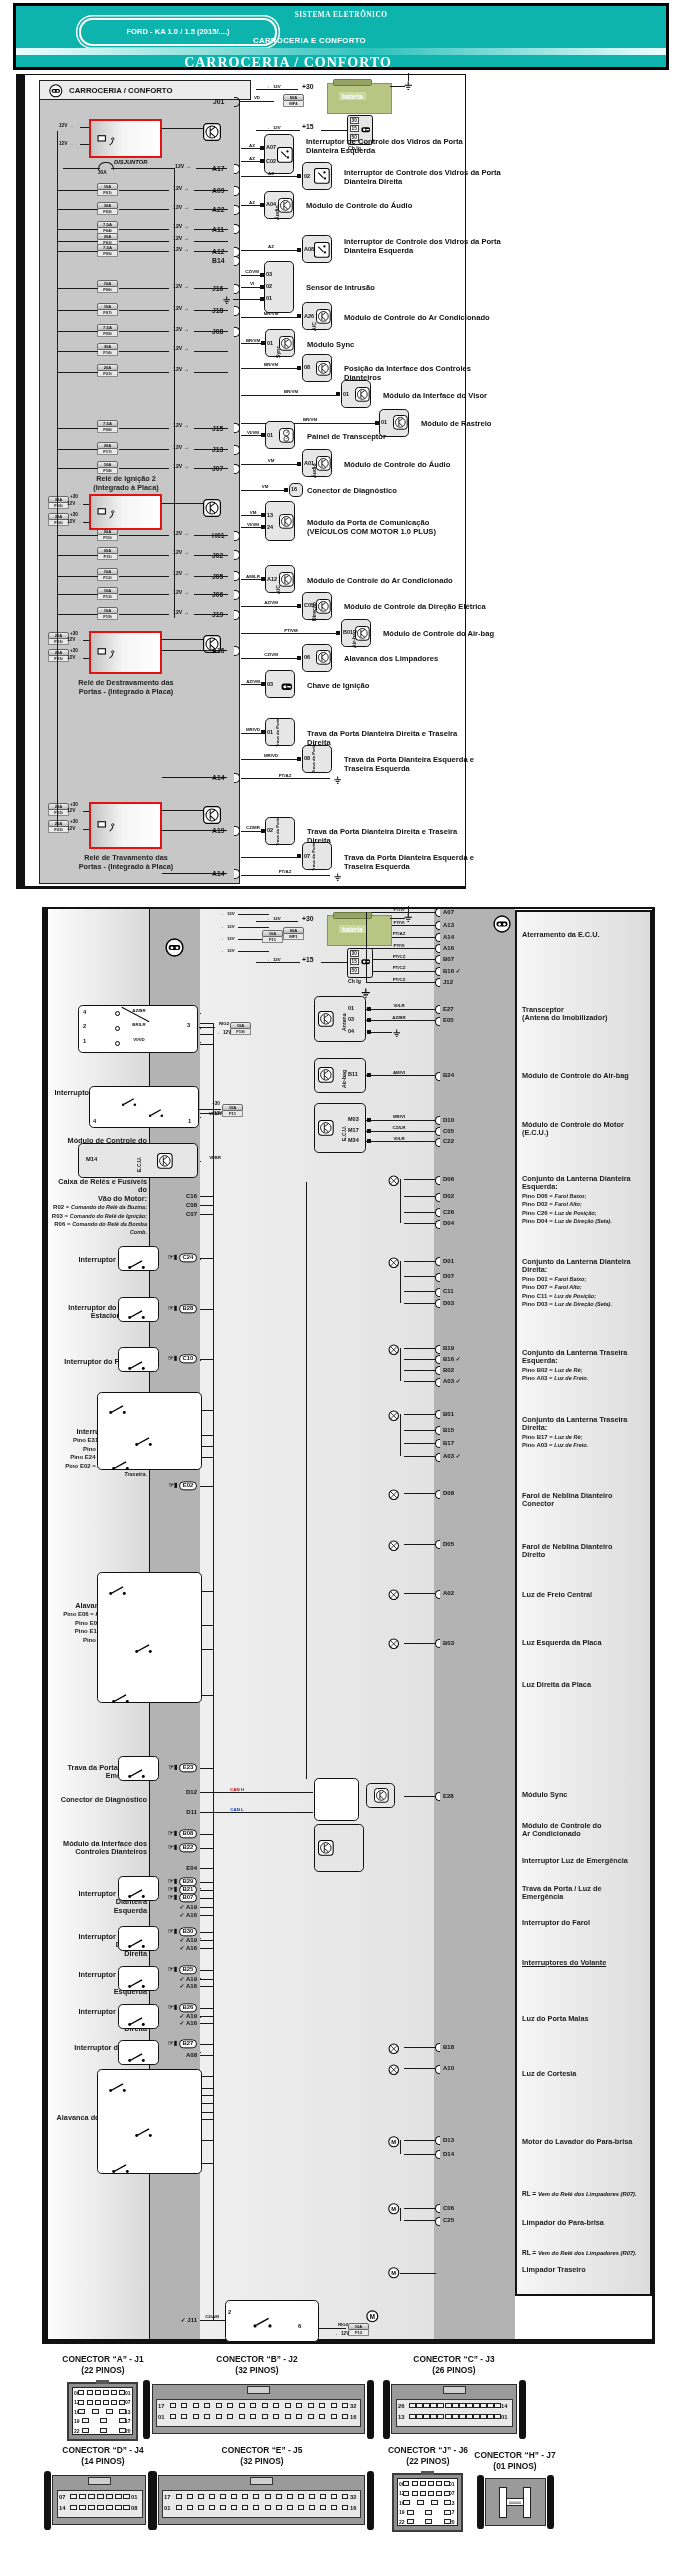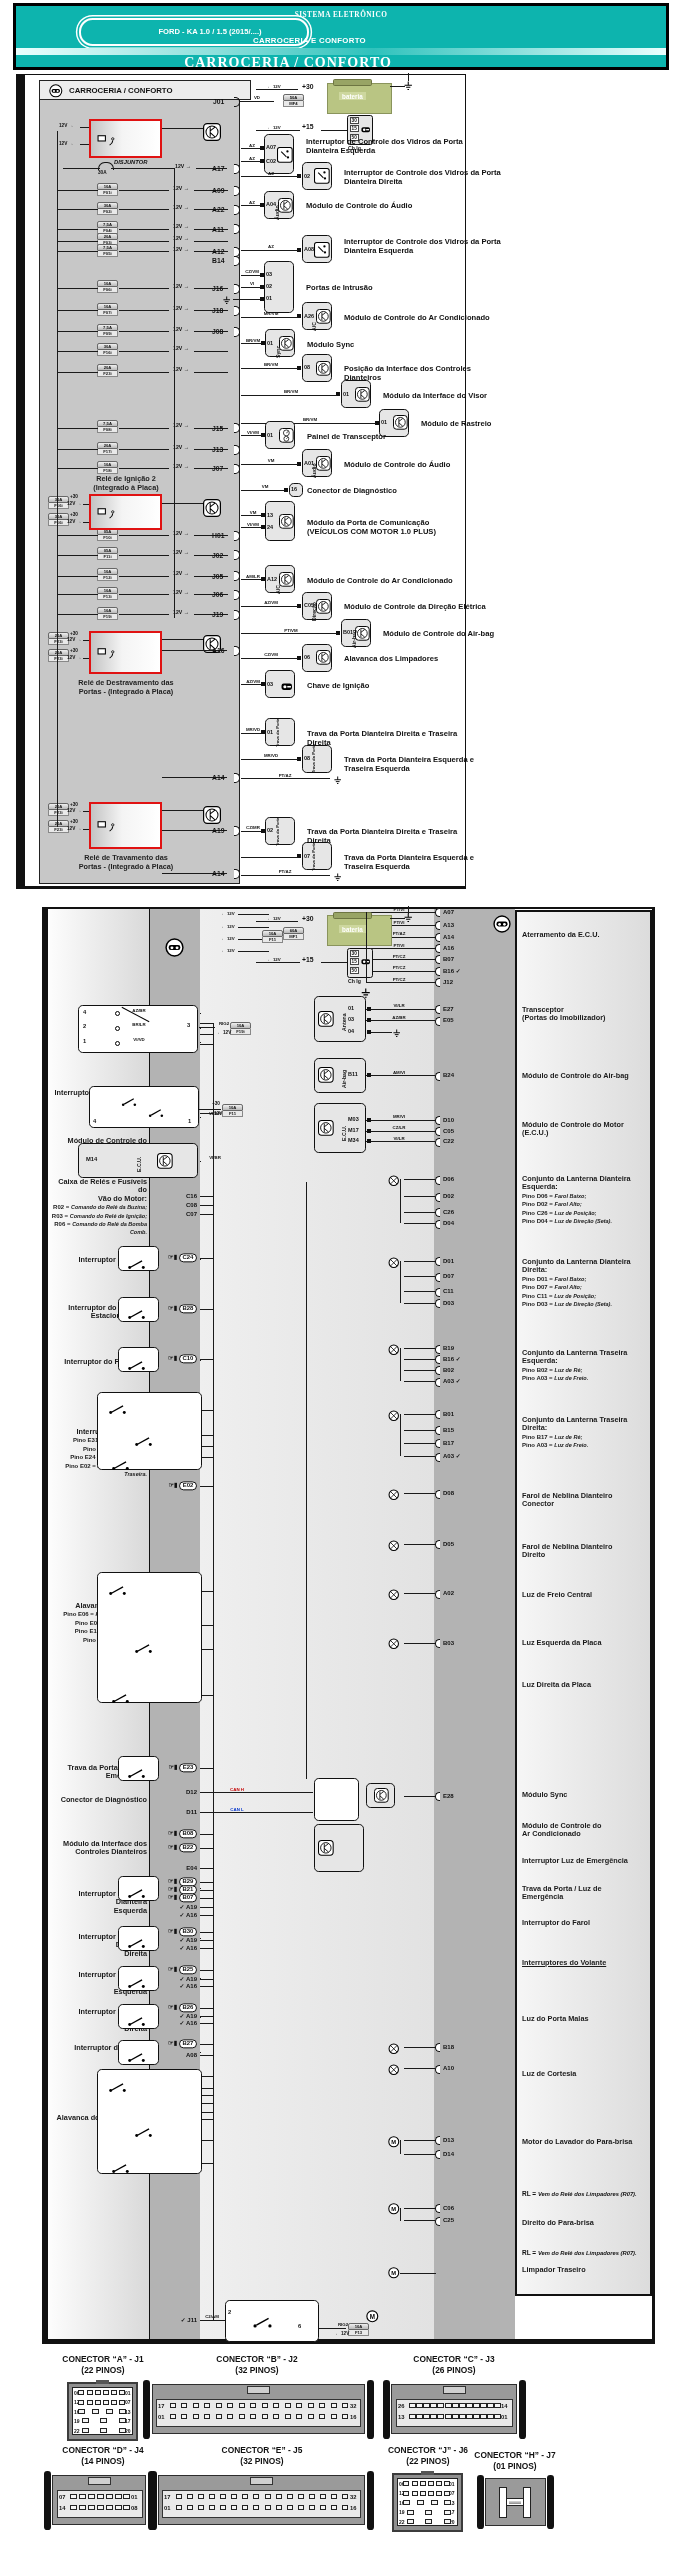--- a/index.html
+++ b/index.html
@@ -35,21 +35,21 @@
   .rl-line b{font-size:6.5px;}
   .rl-line i{font-weight:bold;}
 </style>
 </head>
 <body>
 
 <div id="root">
 
   <div class="abs" style="left:13px;top:3.1px;width:656px;height:67px;background:#0db4ae;border:3.1px solid #000;box-sizing:border-box;">
     <div class="abs" style="left:0;right:0;top:4.2px;text-align:center;color:#fff;font-family:'Liberation Serif',serif;font-weight:bold;font-size:7.3px;letter-spacing:0.5px;">SISTEMA ELETRÔNICO</div>
-    <div class="abs" style="left:63px;top:11.5px;width:194px;height:24px;border:2.1px solid #fff;border-radius:13.6px;box-shadow:0 0 0 1.6px #0db4ae, 0 0 0 3.1px #fff;display:flex;align-items:center;justify-content:center;padding-left:32px;">
+    <div class="abs" style="left:63px;top:11.5px;width:194px;height:24px;border:2.1px solid #fff;border-radius:13.6px;box-shadow:0 0 0 1.6px #0db4ae, 0 0 0 3.1px #fff;display:flex;align-items:center;justify-content:center;">
       <span style="color:#fff;font-weight:bold;font-size:7.6px;">FORD - KA 1.0 / 1.5 (2015/....)</span>
     </div>
     <div class="abs" style="left:0;right:63px;top:30px;text-align:center;color:#fff;font-weight:bold;font-size:7.8px;letter-spacing:0.3px;">CARROCERIA E CONFORTO</div>
     <div class="abs" style="left:0;top:42px;width:100%;height:6.8px;background:linear-gradient(90deg,#eafffe,#8fe0dc 30%,#2fc2bc 55%,#eafffe);"></div>
     <div class="abs" style="left:0;width:544px;top:49px;text-align:center;color:#fff;font-family:'Liberation Serif',serif;font-weight:bold;font-size:14px;letter-spacing:1px;">CARROCERIA / CONFORTO</div>
   </div>
 
 <div style="position: absolute; left: 15.7px; top: 74px; width: 450px; height: 815px; background: rgb(255, 255, 255); border-width: 1.6px 1.6px 3.1px 9.4px; border-style: solid; border-color: rgb(17, 17, 17); box-sizing: border-box;"></div>
     <div style="position: absolute; left: 39px; top: 99px; width: 201px; height: 785px; background: rgb(199, 199, 199); border: 1px solid rgb(34, 34, 34); box-sizing: border-box;"></div>
     <div style="position: absolute; left: 39px; top: 80px; width: 212px; height: 20px; background: rgb(236, 236, 236); border: 1px solid rgb(34, 34, 34); box-sizing: border-box;">
@@ -492,21 +492,21 @@
     <div class="wire" style="position: absolute; left: 241px; top: 287px; width: 19px; height: 1px;"></div>
     <div class="wl" style="position: absolute; left: 252px; top: 286px;">VI</div>
     <div style="position: absolute; left: 260px; top: 297px; width: 4.2px; height: 4.2px; background: rgb(17, 17, 17);"></div>
     <div style="position: absolute; left: 266px; top: 295px; font-weight: bold; font-size: 5.5px;">01</div>
     <div class="wire" style="position: absolute; left: 233px; top: 299px; width: 27px; height: 1px;"></div>
     <div class="icon" style="position: absolute; left: 222px; top: 296px; width: 9.4px; height: 9.4px;">
       <svg viewBox="0 0 20 18">
         <path d="M10 0v7M3 7h14M6 11h8M8.5 15h3" stroke="#000" stroke-width="2" fill="none"></path>
       </svg>
     </div>
-    <div class="top-label" style="position: absolute; left: 306px; top: 283px;">Portas de Intrusão</div>
+    <div class="top-label" style="position: absolute; left: 306px; top: 283px;">Sensor de Intrusão</div>
     <div class="comp" style="position: absolute; left: 302px; top: 302px; width: 30px; height: 28px;"></div>
     <div class="icon" style="position: absolute; left: 316px; top: 309px; width: 14.7px; height: 14.7px;">
       <svg viewBox="0 0 30 30">
         <rect x="1" y="1" width="28" height="28" rx="6" fill="#fff" stroke="#000" stroke-width="2"></rect>
         <circle cx="15" cy="15" r="10" fill="none" stroke="#000" stroke-width="1.7"></circle>
         <path d="M12 7v16M12 13l8-6M12 16l8 7" fill="none" stroke="#000" stroke-width="1.7"></path>
       </svg>
     </div>
     <div class="tagv" style="position: absolute; left: 311px; top: 331px; font-size: 5.2px;">A/C</div>
     <div style="position: absolute; left: 297px; top: 314px; width: 4.2px; height: 4.2px; background: rgb(17, 17, 17);"></div>
@@ -954,21 +954,21 @@
     <div style="position: absolute; left: 435px; top: 967px; width: 4.2px; height: 7.3px; border-top: 1px solid rgb(17, 17, 17); border-right: none; border-bottom: 1px solid rgb(17, 17, 17); border-left: 1px solid rgb(17, 17, 17); border-image: initial; border-radius: 4.7px 0px 0px 4.7px; background: rgb(255, 255, 255);"></div>
     <div class="pinR" style="position: absolute; left: 443px; top: 971px;"><span style="position: relative;">B16</span><span class="chk" style="position: relative;"> ✓</span></div>
     <div class="wire" style="position: absolute; left: 366px; top: 971px; width: 69px; height: 1px;"></div>
     <div class="wl" style="position: absolute; left: 399px; top: 970px;">PT/CZ</div>
     <div style="position: absolute; left: 435px; top: 978px; width: 4.2px; height: 7.3px; border-top: 1px solid rgb(17, 17, 17); border-right: none; border-bottom: 1px solid rgb(17, 17, 17); border-left: 1px solid rgb(17, 17, 17); border-image: initial; border-radius: 4.7px 0px 0px 4.7px; background: rgb(255, 255, 255);"></div>
     <div class="pinR" style="position: absolute; left: 443px; top: 982px;"><span style="position: relative;">J12</span></div>
     <div class="wire" style="position: absolute; left: 366px; top: 982px; width: 69px; height: 1px;"></div>
     <div class="wl" style="position: absolute; left: 399px; top: 982px;">PT/CZ</div>
     <div class="grp" style="position: absolute; left: 522px; top: 1006px; width: 126px;">
       <span class="ttl" style="position: relative;">Transceptor</span>
-      <span class="ttl" style="position: relative;">(Portas do Imobilizador)</span>
+      <span class="ttl" style="position: relative;">(Antena do Imobilizador)</span>
     </div>
     <div style="position: absolute; left: 435px; top: 1005px; width: 4.2px; height: 7.3px; border-top: 1px solid rgb(17, 17, 17); border-right: none; border-bottom: 1px solid rgb(17, 17, 17); border-left: 1px solid rgb(17, 17, 17); border-image: initial; border-radius: 4.7px 0px 0px 4.7px; background: rgb(255, 255, 255);"></div>
     <div class="pinR" style="position: absolute; left: 443px; top: 1009px;"><span style="position: relative;">E27</span></div>
     <div class="wire" style="position: absolute; left: 366px; top: 1009px; width: 69px; height: 1px;"></div>
     <div class="wl" style="position: absolute; left: 399px; top: 1008px;">VI/LR</div>
     <div style="position: absolute; left: 435px; top: 1017px; width: 4.2px; height: 7.3px; border-top: 1px solid rgb(17, 17, 17); border-right: none; border-bottom: 1px solid rgb(17, 17, 17); border-left: 1px solid rgb(17, 17, 17); border-image: initial; border-radius: 4.7px 0px 0px 4.7px; background: rgb(255, 255, 255);"></div>
     <div class="pinR" style="position: absolute; left: 443px; top: 1020px;"><span style="position: relative;">E05</span></div>
     <div class="wire" style="position: absolute; left: 366px; top: 1020px; width: 69px; height: 1px;"></div>
     <div class="wl" style="position: absolute; left: 399px; top: 1020px;">AZ/BR</div>
     <div class="grp" style="position: absolute; left: 522px; top: 1072px; width: 126px;">
@@ -1218,21 +1218,21 @@
     <div class="icon" style="position: absolute; left: 388px; top: 2136px; width: 11.5px; height: 11.5px;">
       <svg viewBox="0 0 22 22">
         <circle cx="11" cy="11" r="9.5" fill="#fff" stroke="#000" stroke-width="2"></circle>
         <text x="11" y="15" text-anchor="middle" font-size="11" font-weight="bold" font-family="Liberation Sans">M</text>
       </svg>
     </div>
     <div class="wire" style="position: absolute; left: 400px; top: 2140px; width: 1px; height: 13.6px;"></div>
     <div class="grp" style="position: absolute; left: 522px; top: 2190px; width: 126px;"></div>
     <div class="rl-line" style="position: absolute; left: 522px; top: 2190px; width: 126px;"><b style="position: relative;">RL = </b><i style="position: relative;">Vem do Relé dos Limpadores (R07).</i></div>
     <div class="grp" style="position: absolute; left: 522px; top: 2219px; width: 126px;">
-      <span class="ttl" style="position: relative;">Direito do Para-brisa</span>
+      <span class="ttl" style="position: relative;">Limpador do Para-brisa</span>
     </div>
     <div style="position: absolute; left: 435px; top: 2204px; width: 4.2px; height: 7.3px; border-top: 1px solid rgb(17, 17, 17); border-right: none; border-bottom: 1px solid rgb(17, 17, 17); border-left: 1px solid rgb(17, 17, 17); border-image: initial; border-radius: 4.7px 0px 0px 4.7px; background: rgb(255, 255, 255);"></div>
     <div class="pinR" style="position: absolute; left: 443px; top: 2208px;"><span style="position: relative;">C06</span></div>
     <div class="wire" style="position: absolute; left: 404px; top: 2208px; width: 31px; height: 1px;"></div>
     <div style="position: absolute; left: 435px; top: 2217px; width: 4.2px; height: 7.3px; border-top: 1px solid rgb(17, 17, 17); border-right: none; border-bottom: 1px solid rgb(17, 17, 17); border-left: 1px solid rgb(17, 17, 17); border-image: initial; border-radius: 4.7px 0px 0px 4.7px; background: rgb(255, 255, 255);"></div>
     <div class="pinR" style="position: absolute; left: 443px; top: 2220px;"><span style="position: relative;">C25</span></div>
     <div class="wire" style="position: absolute; left: 404px; top: 2220px; width: 31px; height: 1px;"></div>
     <div class="icon" style="position: absolute; left: 388px; top: 2203px; width: 11.5px; height: 11.5px;">
       <svg viewBox="0 0 22 22">
         <circle cx="11" cy="11" r="9.5" fill="#fff" stroke="#000" stroke-width="2"></circle>

